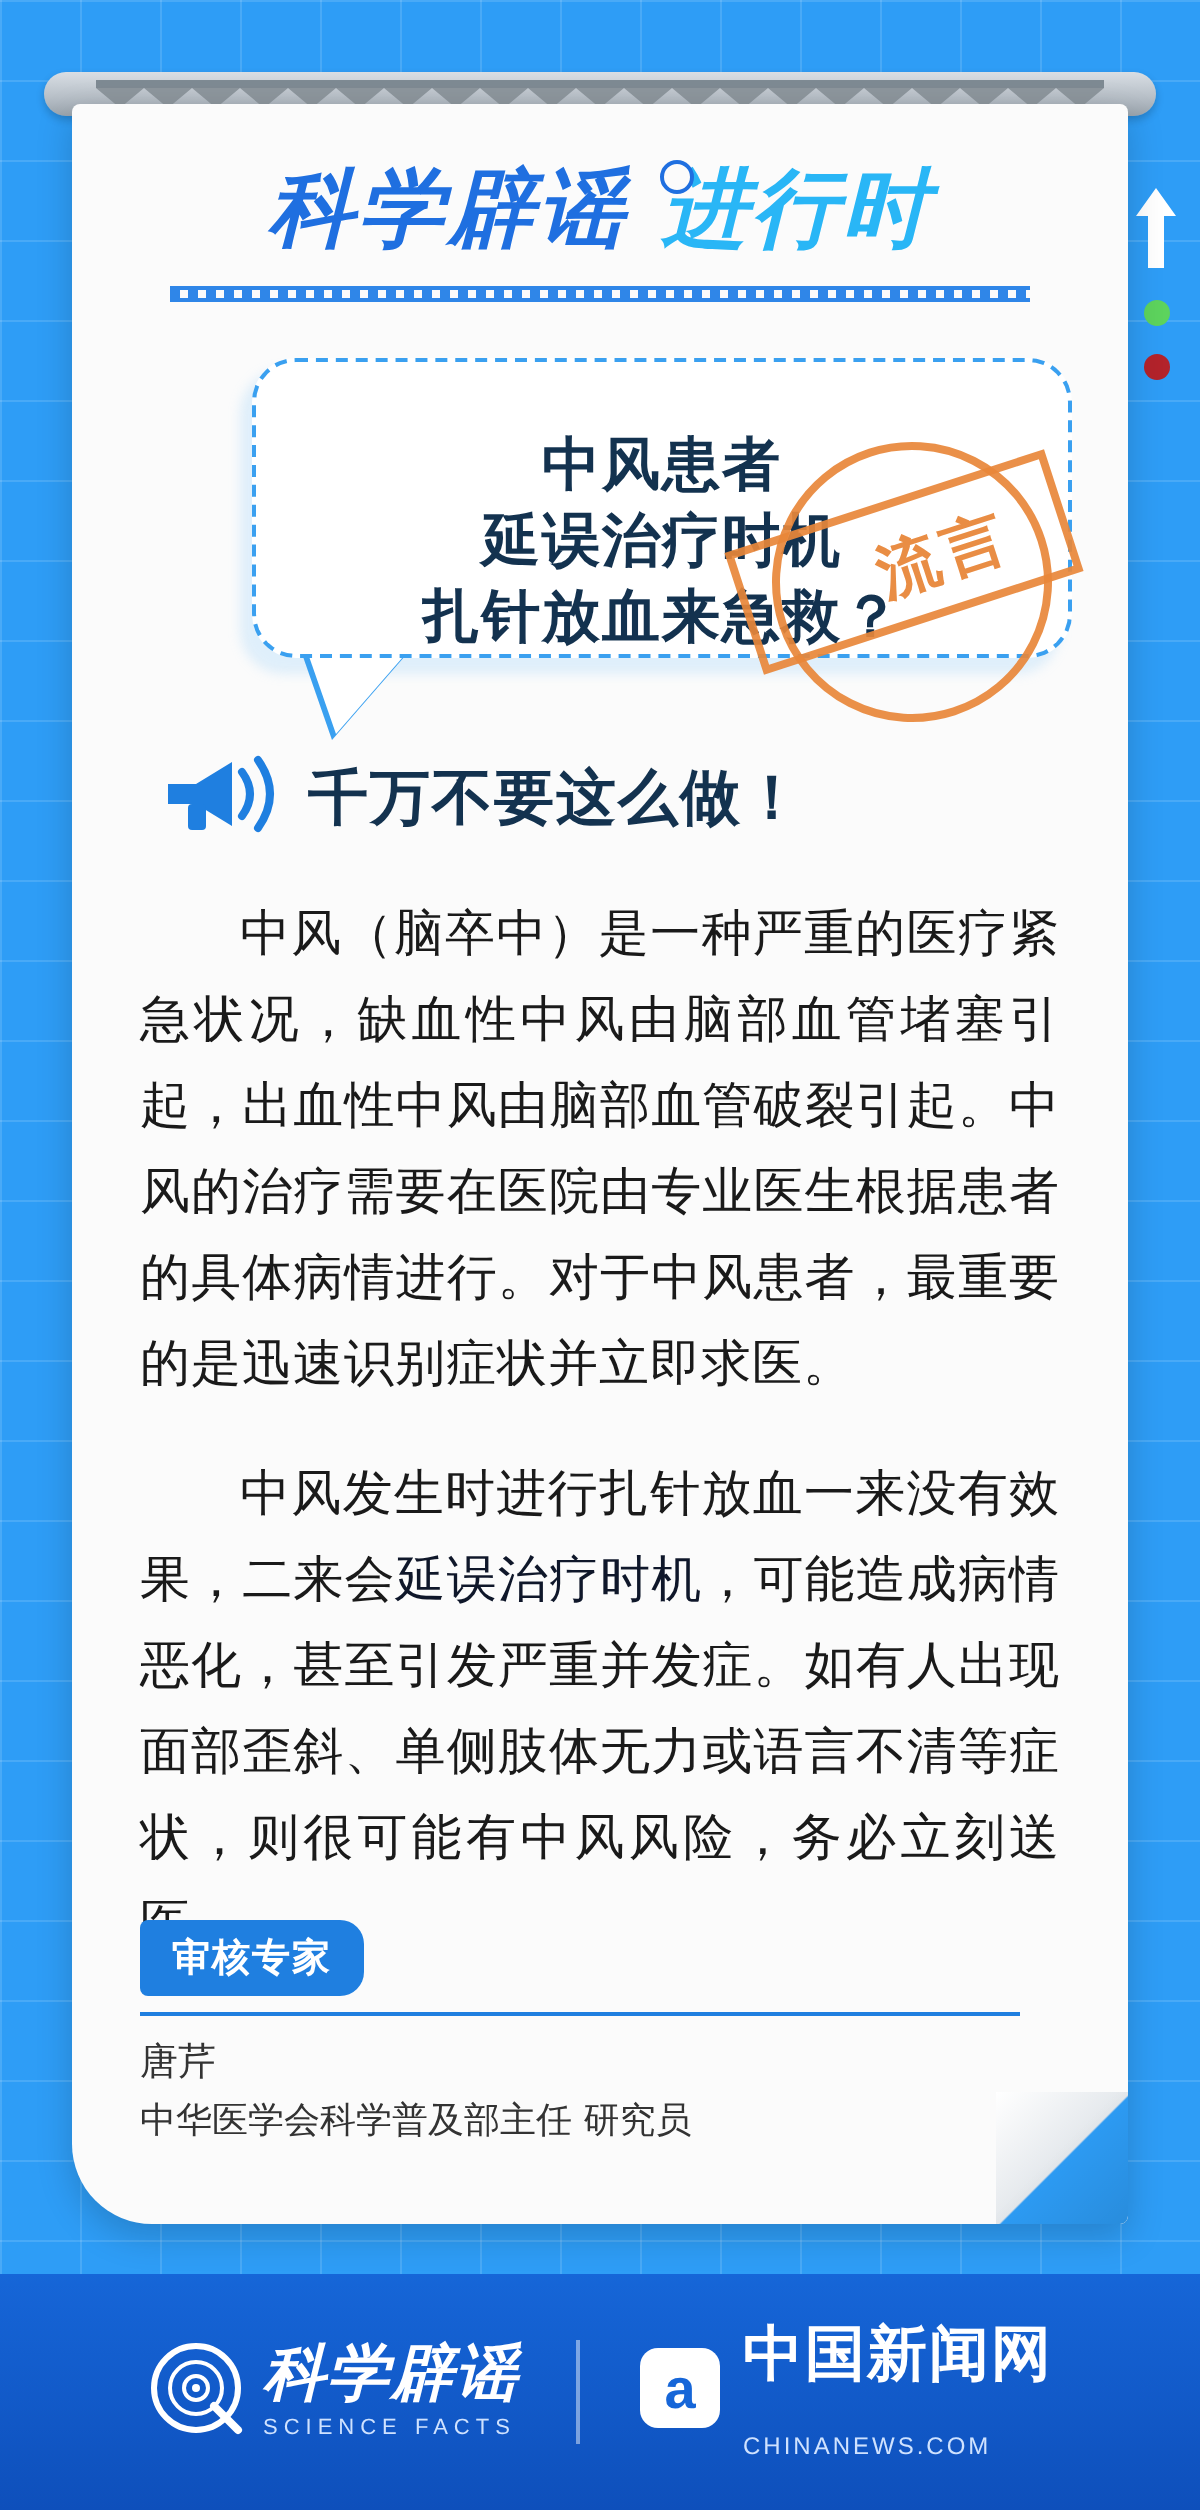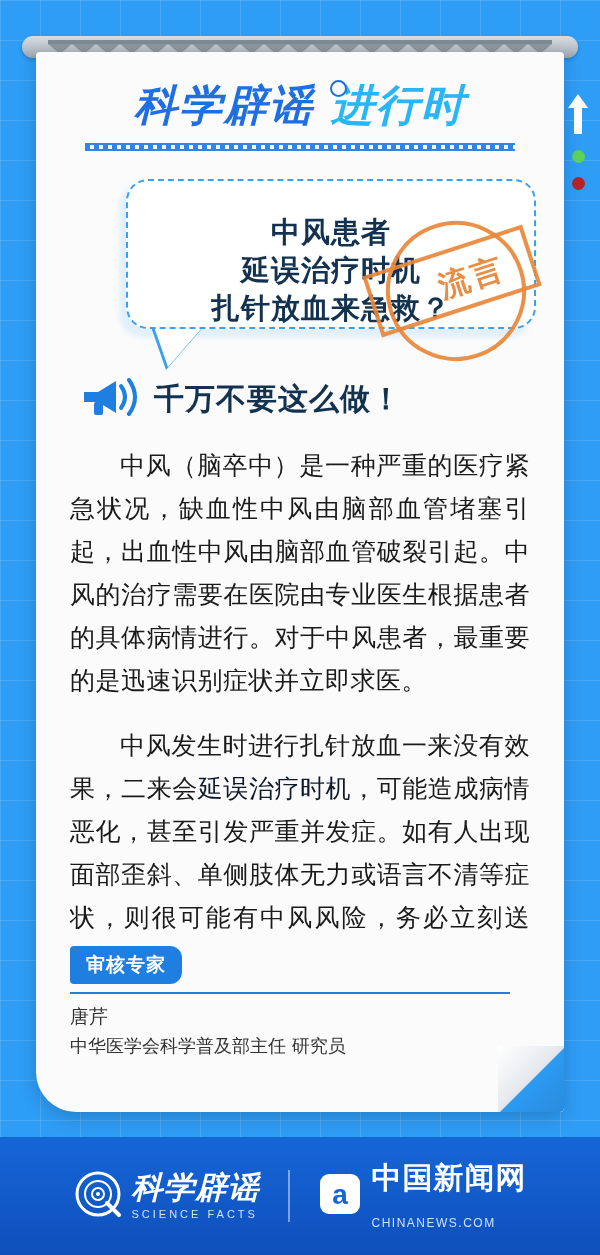--- a/index.html
+++ b/index.html
@@ -240,21 +240,21 @@
     text-indent: 2em;
     margin: 0 0 22px 0;
     letter-spacing: 0.5px;
   }
   .hl { color: #0f172a; }
 
   
   .expert {
     position: absolute;
     left: 34px;
-    bottom: 54px;
+    bottom: 40px;
     width: 430px;
     margin-top: 28px;
   }
   .expert-tag {
     display: inline-block;
     background: #1f7fe0;
     color: #ffffff;
     font-family: "DejaVu Sans", sans-serif;
     font-size: 19px;
     font-weight: bold;

